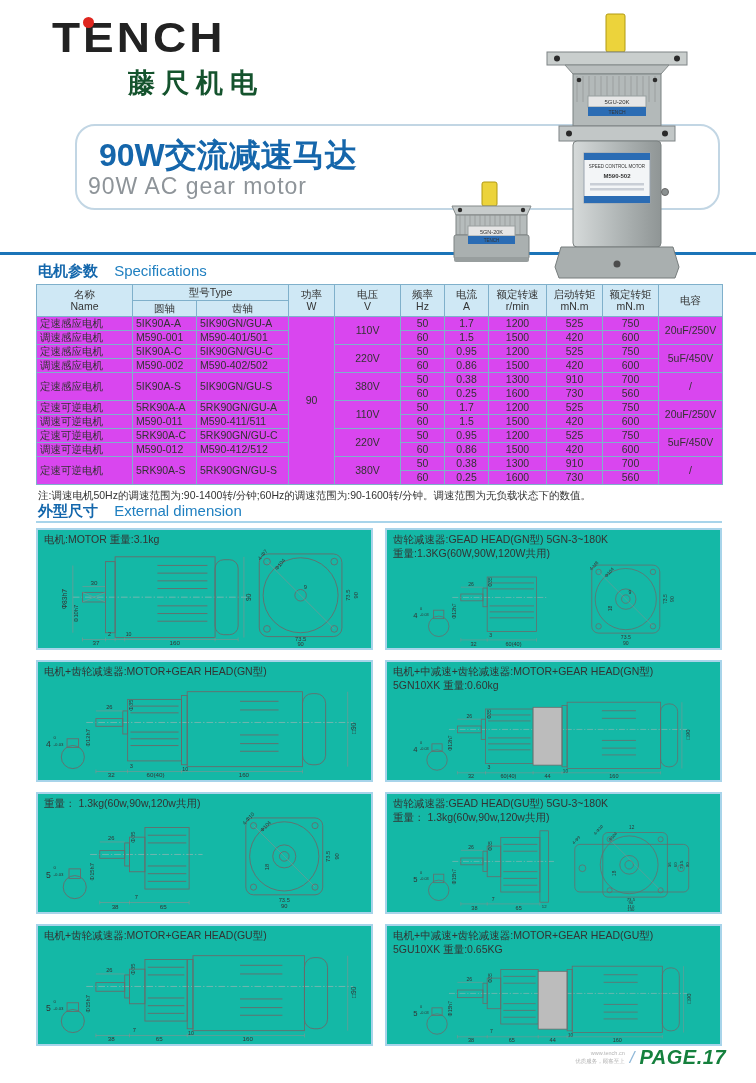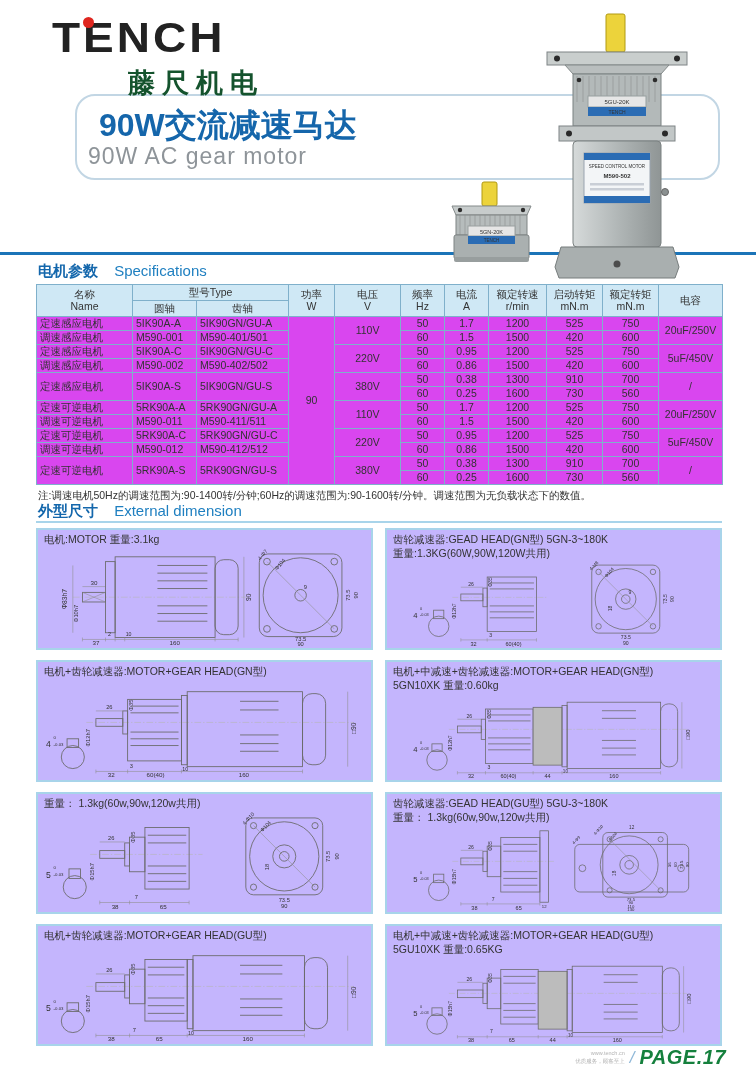--- a/index.html
+++ b/index.html
@@ -4,42 +4,42 @@
 <style>
   html,body{margin:0;padding:0;background:#e9e9e9}
   .page{position:relative;width:756px;height:1083px;background:#fff;margin:0 auto;
         font-family:"Liberation Sans",sans-serif;overflow:hidden}
   
   .logo{position:absolute;left:52px;top:16px;z-index:3}
   .logo-text{font-size:46px;font-weight:900;letter-spacing:3px;color:#222;line-height:1;transform:scaleY(.92);transform-origin:top left}
   .logo-dot{position:absolute;left:31px;top:1px;width:11px;height:11px;border-radius:50%;background:#df261f}
   .logo-sub{font-size:27px;font-weight:bold;color:#14532d;letter-spacing:7px;margin:3px 0 0 76px}
   
-  .title-box{position:absolute;left:75px;top:94px;width:641px;height:82px;border:2px solid #c2d6e4;border-radius:20px;z-index:1}
+  .title-box{position:absolute;left:75px;top:124px;width:641px;height:82px;border:2px solid #c2d6e4;border-radius:20px;z-index:1}
   .title-cn{position:absolute;left:22px;top:8px;font-size:32px;font-weight:bold;color:#1566ab}
   .title-en{position:absolute;left:11px;top:47px;font-size:23px;color:#8e9499;letter-spacing:1px}
   .hline{position:absolute;left:0;top:252px;width:756px;height:3px;background:#1b74b8;z-index:2}
   .prod{position:absolute;z-index:6}
   
   .sec-h{position:absolute;left:38px;font-size:15px;z-index:3}
   .sec-h .cn{font-weight:bold;color:#1467ac}
   .sec-h .en{color:#1e7fc0;margin-left:12px}
   .thin-line{position:absolute;left:36px;top:521px;width:686px;height:2px;background:#a8d4ea}
   
   table.spec{position:absolute;left:36px;top:284px;width:686px;border-collapse:collapse;table-layout:fixed;
              font-size:10.5px;color:#333;text-align:center;z-index:2;background:#d946ef}
   .spec th,.spec td{border:1px solid #7fb0cb;padding:0 2px;line-height:1.12;overflow:hidden;white-space:nowrap}
   .spec thead th{background:#cfe8f5;font-weight:normal;height:15px}
   .spec tbody td{height:13px}
   .spec td.lft{text-align:left;padding-left:3px}
   .note{position:absolute;left:38px;top:489px;font-size:10.5px;color:#333;z-index:2}
   
   .panels{position:absolute;left:36px;top:528px;width:686px;display:grid;
           grid-template-columns:337px 337px;grid-auto-rows:122px;gap:10px 12px;z-index:2}
-  .panel{border:2px solid #a8d4ea;box-sizing:border-box;padding:3px 6px 1px;display:flex;flex-direction:column;background:#c4b5fd}
+  .panel{border:2px solid #a8d4ea;box-sizing:border-box;padding:3px 6px 1px;display:flex;flex-direction:column;background:#14b8a6}
   .p-title{font-size:10.5px;color:#333;line-height:1.3;white-space:nowrap;overflow:hidden}
   .p-svg{flex:1;width:100%;min-height:0}
   .p-svg svg{width:100%;height:100%}
   
   svg text{font-family:"Liberation Sans",sans-serif;fill:#333;text-anchor:middle}
   .f7{font-size:7px}.f65{font-size:6.5px}.f6{font-size:6px}.f55{font-size:5.5px}
   .f5{font-size:5px}.f45{font-size:4.5px}.f9{font-size:9px;text-anchor:start}.fs{text-anchor:start}
   .ln{fill:none;stroke:#6a6a6a;stroke-width:.9}
   .dl{fill:none;stroke:#8f8f8f;stroke-width:.6}
   .cl{fill:none;stroke:#b5b5b5;stroke-width:.6;stroke-dasharray:7 2 1.5 2}

